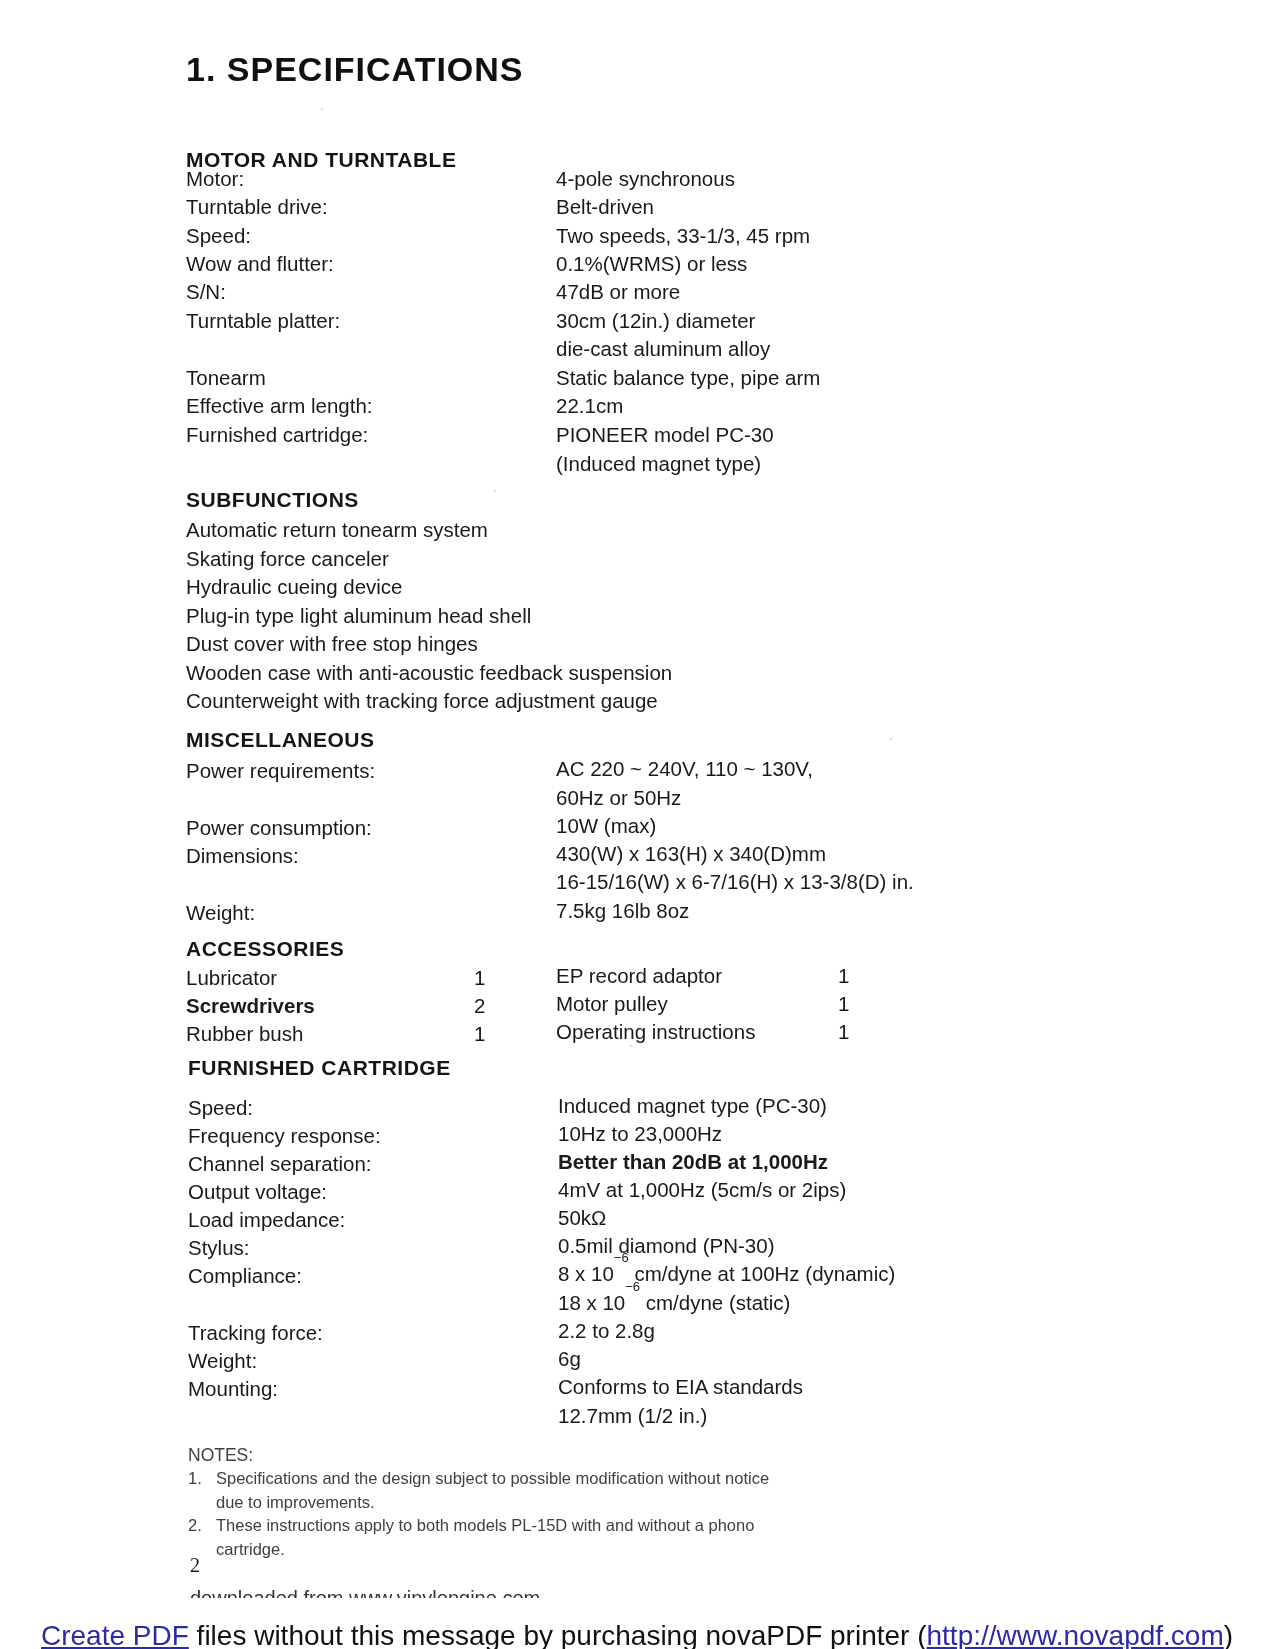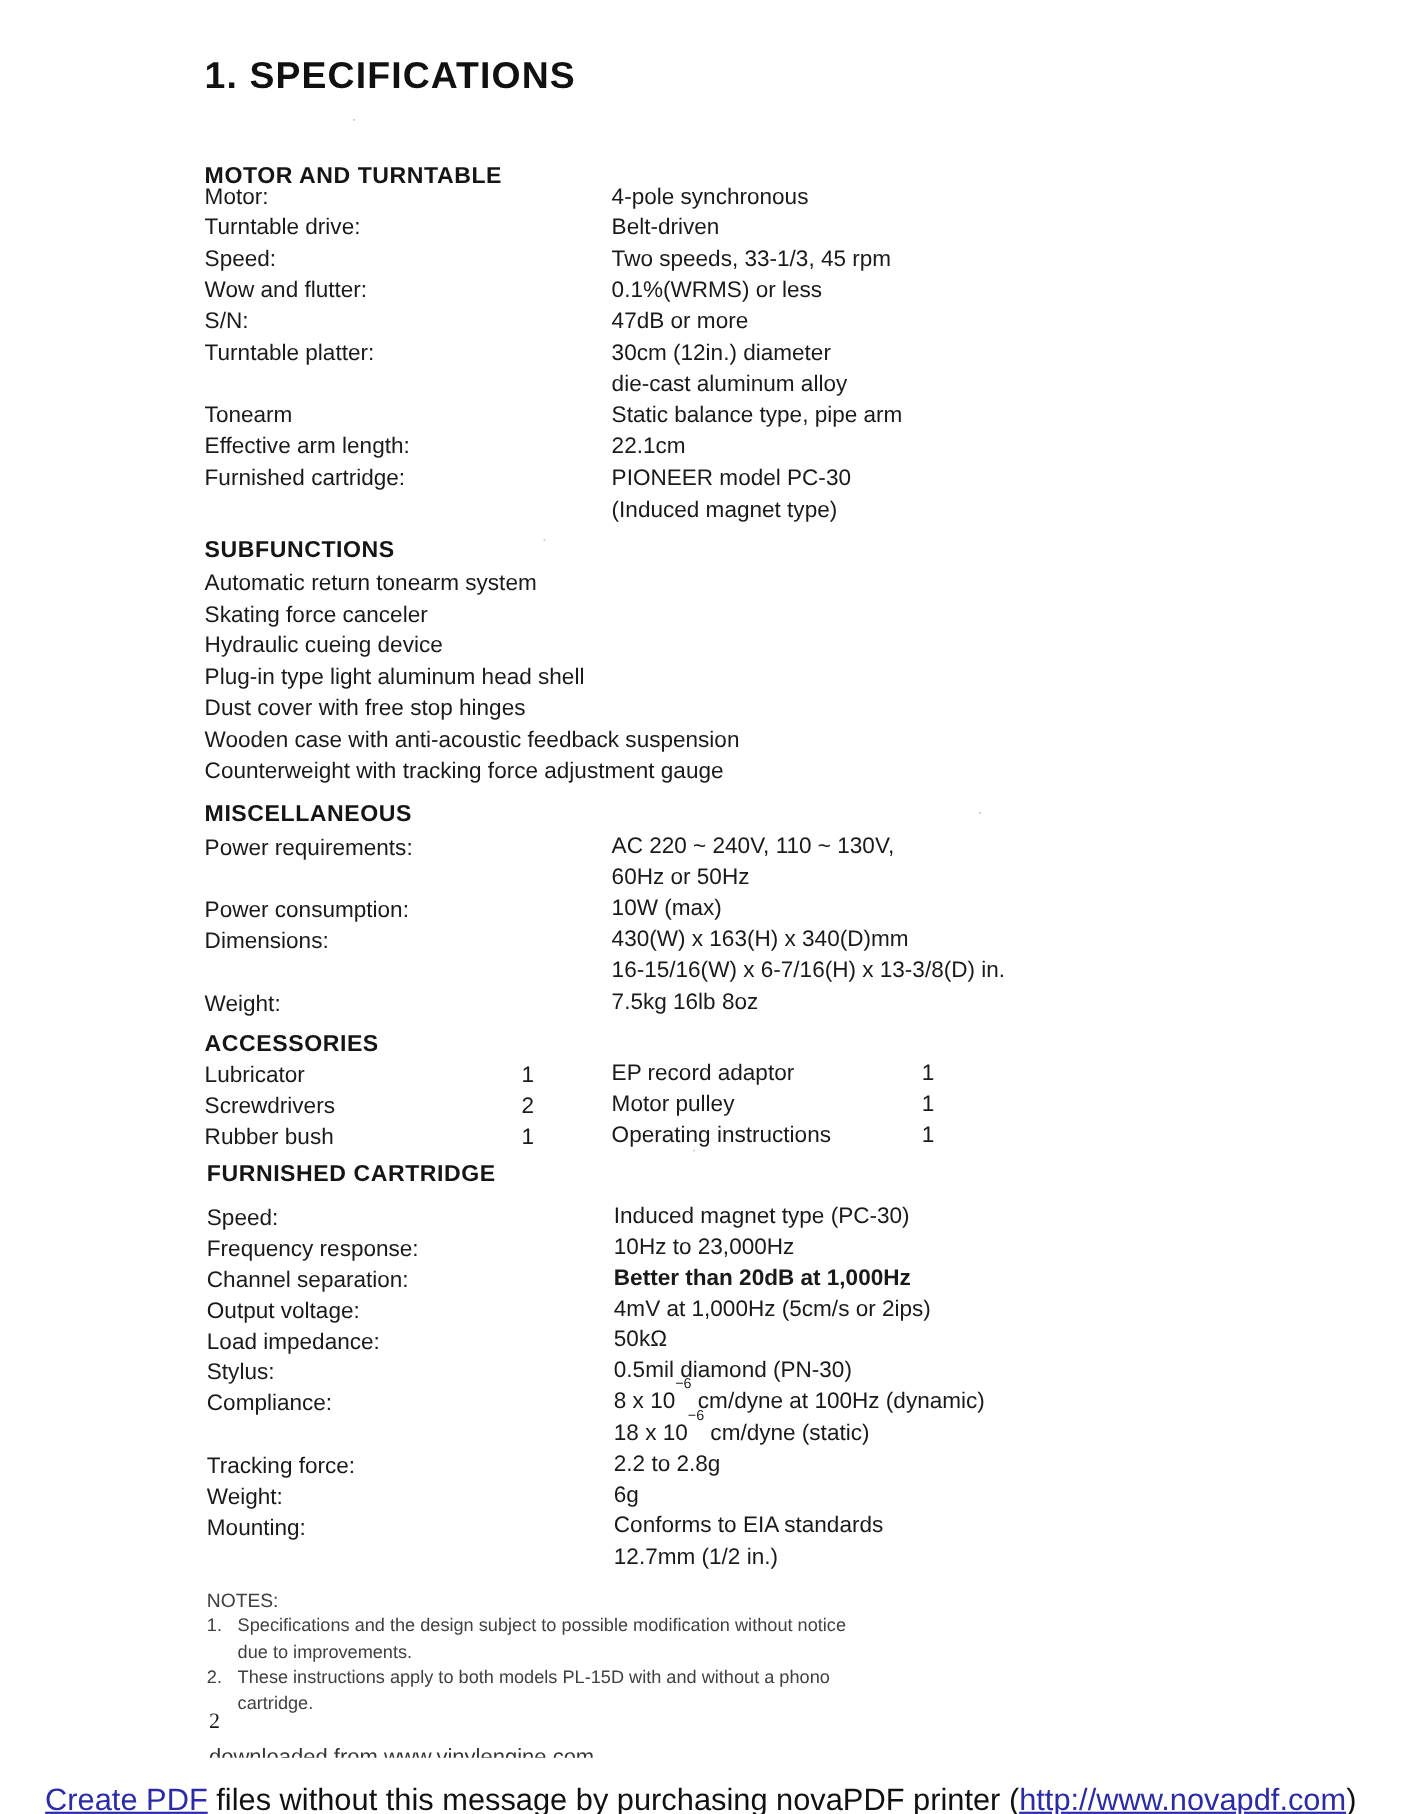--- a/index.html
+++ b/index.html
@@ -84,21 +84,21 @@
   <div class="abs t val" style="top:897px;">7.5kg 16lb 8oz</div>
 </div>
 
 <div class="abs h lbl" style="top:937px;">ACCESSORIES</div>
 <div>
   <div class="abs t lbl" style="top:964px;">Lubricator</div>
   <div class="abs t" style="top:964px; left:474px;">1</div>
   <div class="abs t val" style="top:962px;">EP record adaptor</div>
   <div class="abs t" style="top:962px; left:838px;">1</div>
 
-  <div class="abs t lbl" style="top:992px;">Screwdrivers</div>
+  <div class="abs t lbl" style="top:992px;font-weight:bold;">Screwdrivers</div>
   <div class="abs t" style="top:992px; left:474px;">2</div>
   <div class="abs t val" style="top:990px;">Motor pulley</div>
   <div class="abs t" style="top:990px; left:838px;">1</div>
 
   <div class="abs t lbl" style="top:1020px;">Rubber bush</div>
   <div class="abs t" style="top:1020px; left:474px;">1</div>
   <div class="abs t val" style="top:1018px;">Operating instructions</div>
   <div class="abs t" style="top:1018px; left:838px;">1</div>
 </div>
 

